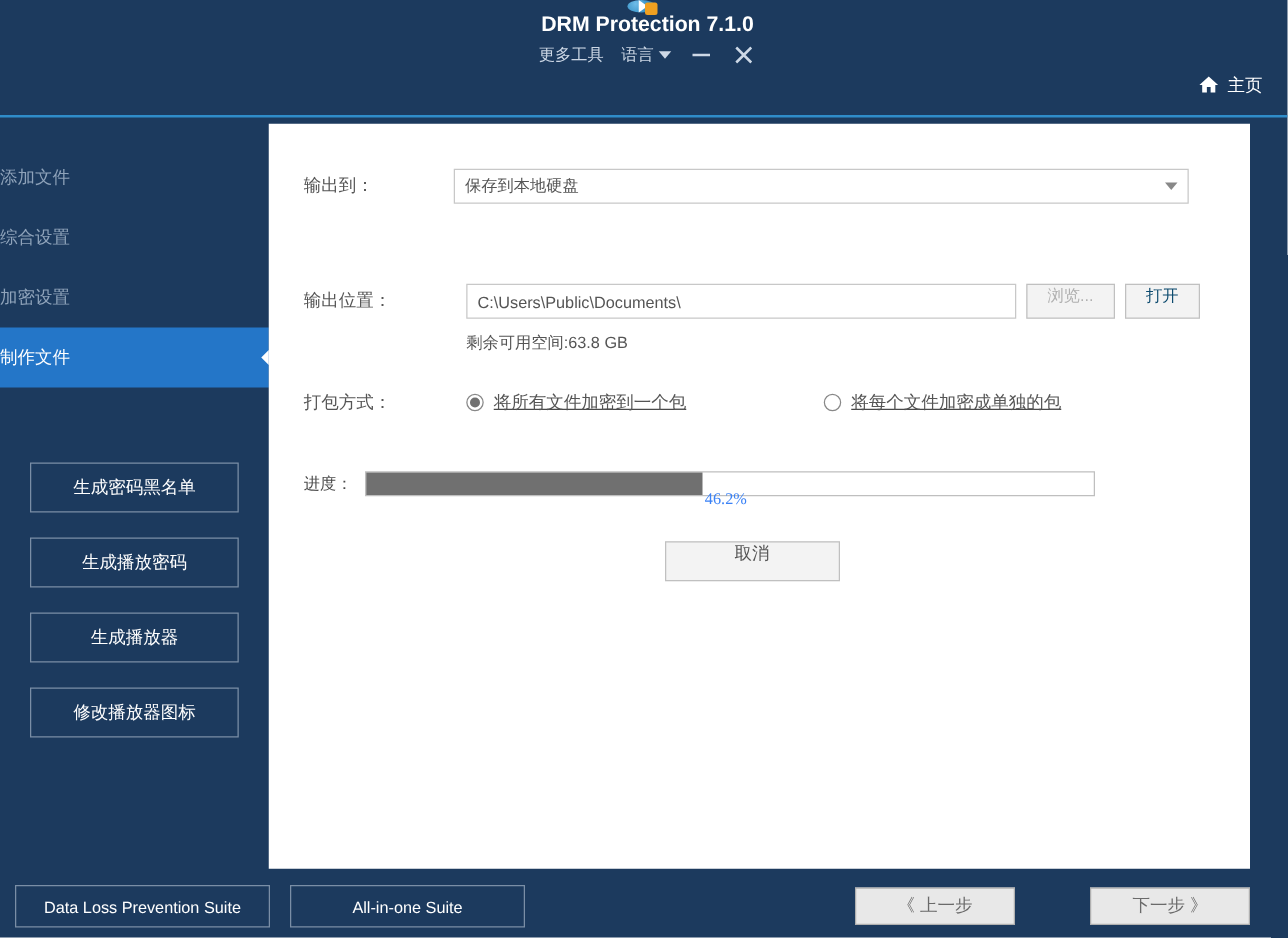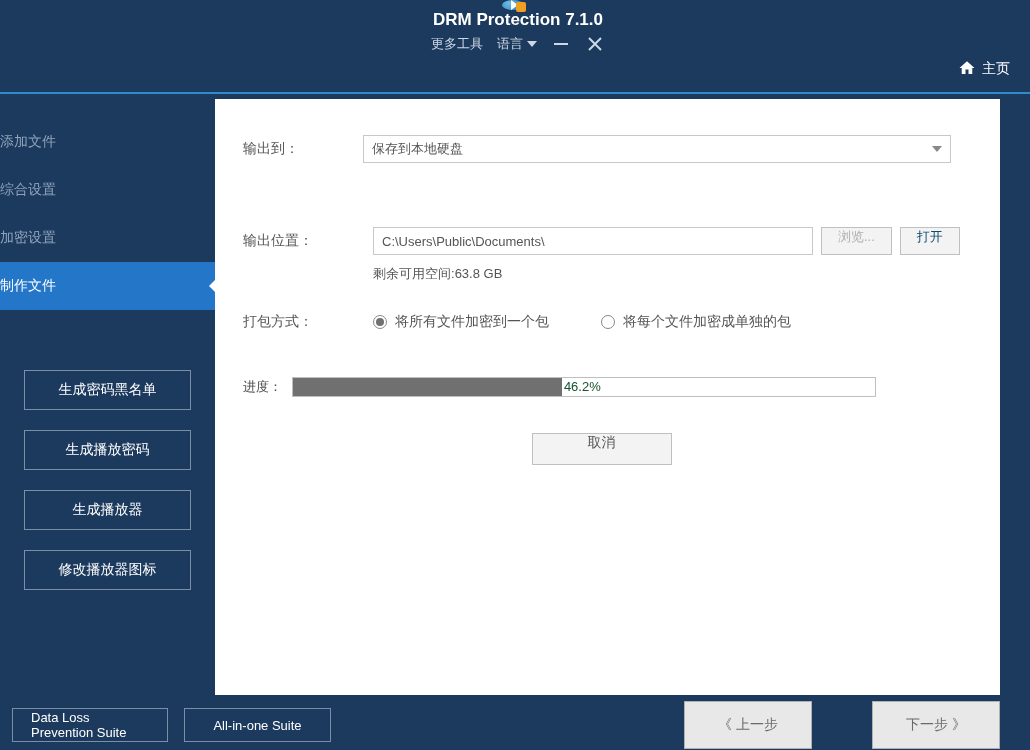--- a/index.html
+++ b/index.html
@@ -42,41 +42,41 @@
 .select-box { width: 588px; height:28px; border:1px solid #c8c8c8; background:#fff; display:flex; align-items:center; padding:0 8px; cursor:pointer; justify-content:space-between; font-size:13px; color:#555;}
 .select-box .caret { width:0; height:0; border-left:5px solid transparent; border-right:5px solid transparent; border-top:6px solid #888; }
 
 .path-row { display:flex; gap:8px; }
 .path-input { width:440px; height:28px; border:1px solid #c8c8c8; background:#fff; padding:0 8px; font-size:13px; color:#555; display:flex; align-items:center;}
 .btn-sm { height:28px; padding:0 16px; border:1px solid #c0c0c0; background:#f3f3f3; color:#777; display:flex; justify-content:center; font-size:13px; cursor:pointer;}
 .btn-sm.disabled { color:#b0b0b0; cursor:not-allowed; }
 
 .hint { margin-left:130px; margin-top:-14px; margin-bottom:30px; font-size:13px; color:#555;}
 
-.radio-group { display:flex; gap:52px; }
+.radio-group { display:flex; gap:110px;text-decoration:underline; }
 .radio-item { display:flex; align-items:center; gap:8px; font-size:14px; color:#555; cursor:pointer;}
 .radio-circ { width:14px; height:14px; border:1px solid #888; border-radius:50%; display:flex; align-items:center; justify-content:center;}
 .radio-circ.checked::after { content:""; width:8px; height:8px; border-radius:50%; background:#707070;}
 
 .progress-section { margin-top: 46px; }
 .progress-row { display:flex; align-items:center; }
 .progress-wrap { display:flex; align-items:center; flex:1;}
 .progress-bar { width:584px; height:20px; border:1px solid #bfbfbf; background:#fff; position:relative; }
 .progress-fill { height:100%; background:#707070; }
-.progress-text { margin-left: 0; font-size:13px; color:#14532d; position:absolute; left:calc(46.2% + 2px); top:0; line-height:18px; }
+.progress-text { margin-left: 0; font-size:13px; color:#3b82f6; position:absolute; left:calc(46.2% + 2px); top:12px; line-height:18px;font-family:Liberation Serif, serif; }
 
 .cancel-row { display:flex; justify-content:center; margin-top: 36px; }
 .cancel-btn { width:140px; height:32px; border:1px solid #c0c0c0; background:#f3f3f3; color:#555; display:flex; justify-content:center; font-size:14px; cursor:pointer;}
 
 
 .footer { height:50px; display:flex; align-items:center; padding: 0 30px 0 12px; gap:20px;}
 .footer-left { display:flex; gap:16px; }
 .footer-btn { height:34px; border:1px solid #7a8ea6; display:flex; align-items:center; justify-content:center; padding:0 18px; font-size:13px; color:#fff; cursor:pointer; font-family: "Courier New", monospace;}
 .footer-spacer { flex:1; }
-.nav-btn { width:128px; height:48px; border:1px solid #b0b0b0; background:#e8e8e8; color:#6a6a6a; display:flex; align-items:center; justify-content:center; font-size:14px; cursor:pointer; gap:4px;}
+.nav-btn { width:128px; height:30px; border:1px solid #b0b0b0; background:#e8e8e8; color:#6a6a6a; display:flex; align-items:center; justify-content:center; font-size:14px; cursor:pointer; gap:4px;}
 </style>
 </head>
 <body>
 
 <div class="titlebar">
   <div class="logo">
       <div class="tri"></div>
     </div>
   <div class="title-text">DRM Protection 7.1.0</div>
   <div class="titlebar-spacer"></div>
@@ -198,24 +198,24 @@
     <div class="cancel-row">
       <div class="cancel-btn">
           <span>取消</span>
         </div>
     </div>
   </div>
 </div>
 
 <div class="footer">
   <div class="footer-left">
-    <div class="footer-btn" style="width:156px">
+    <div class="footer-btn" style="width:204px">
         <span>Data Loss Prevention Suite</span>
       </div>
-    <div class="footer-btn" style="width:147px">
+    <div class="footer-btn" style="width:188px">
         <span>All-in-one Suite</span>
       </div>
   </div>
   <div class="footer-spacer"></div>
   <div class="nav-btn">
       <span>《 上一步</span>
     </div>
   <div style="width:20px"></div>
   <div class="nav-btn">
       <span>下一步 》</span>

